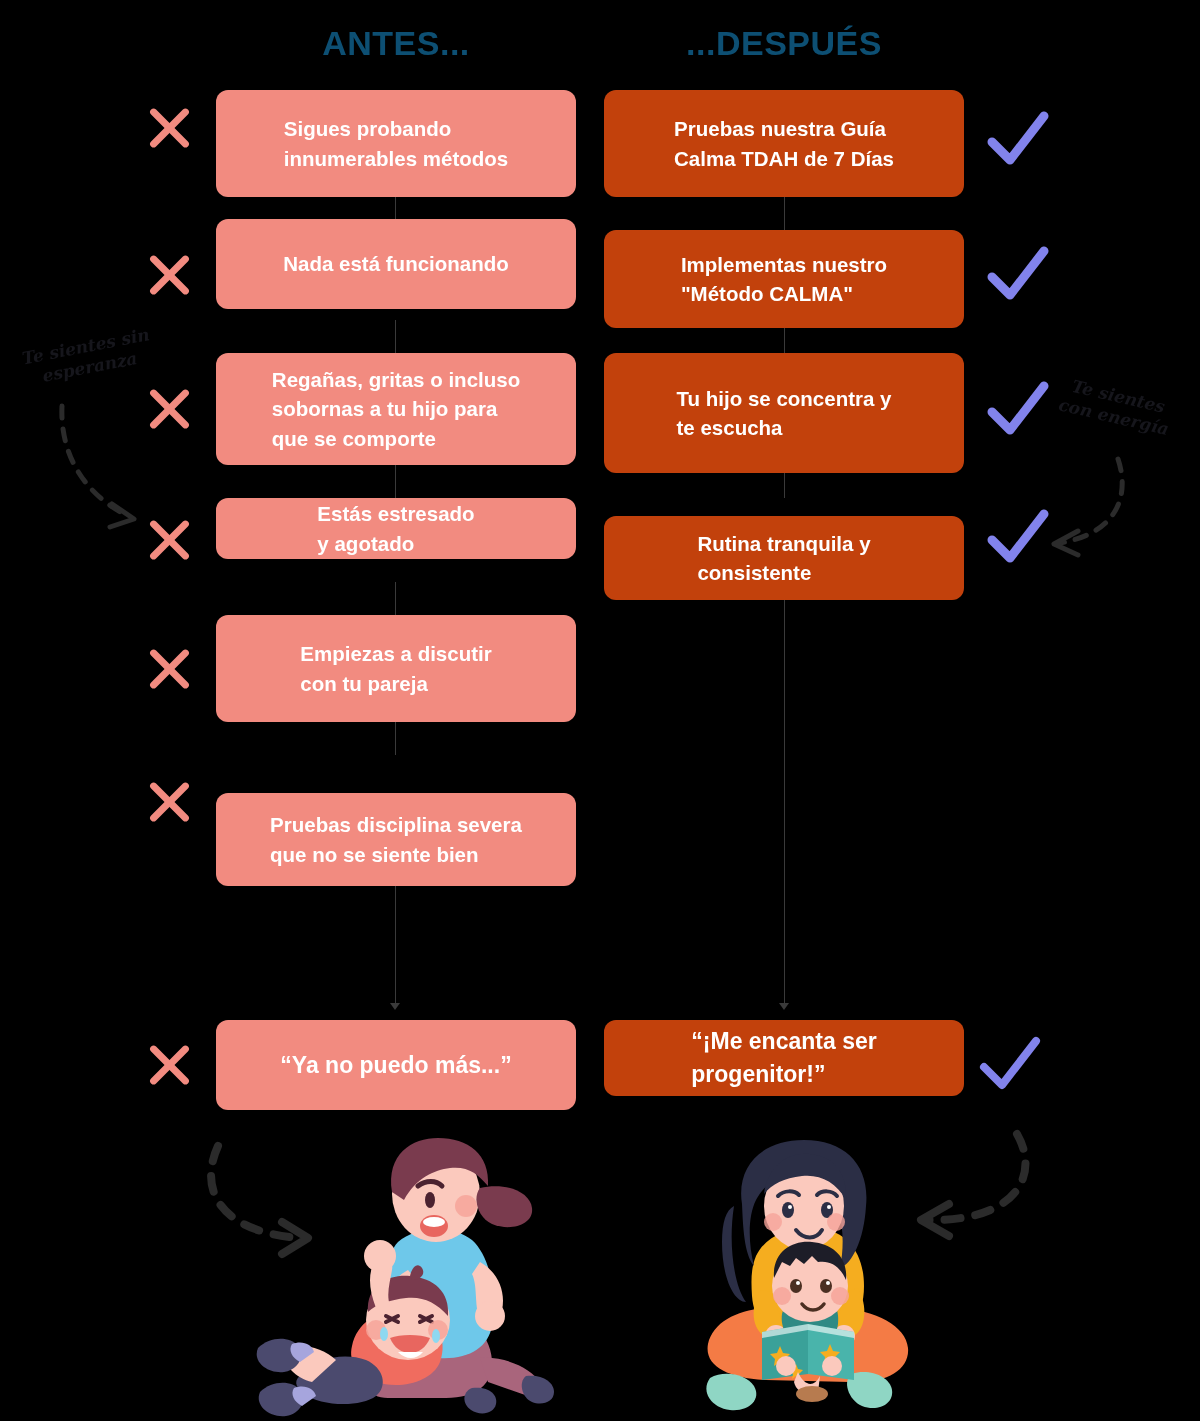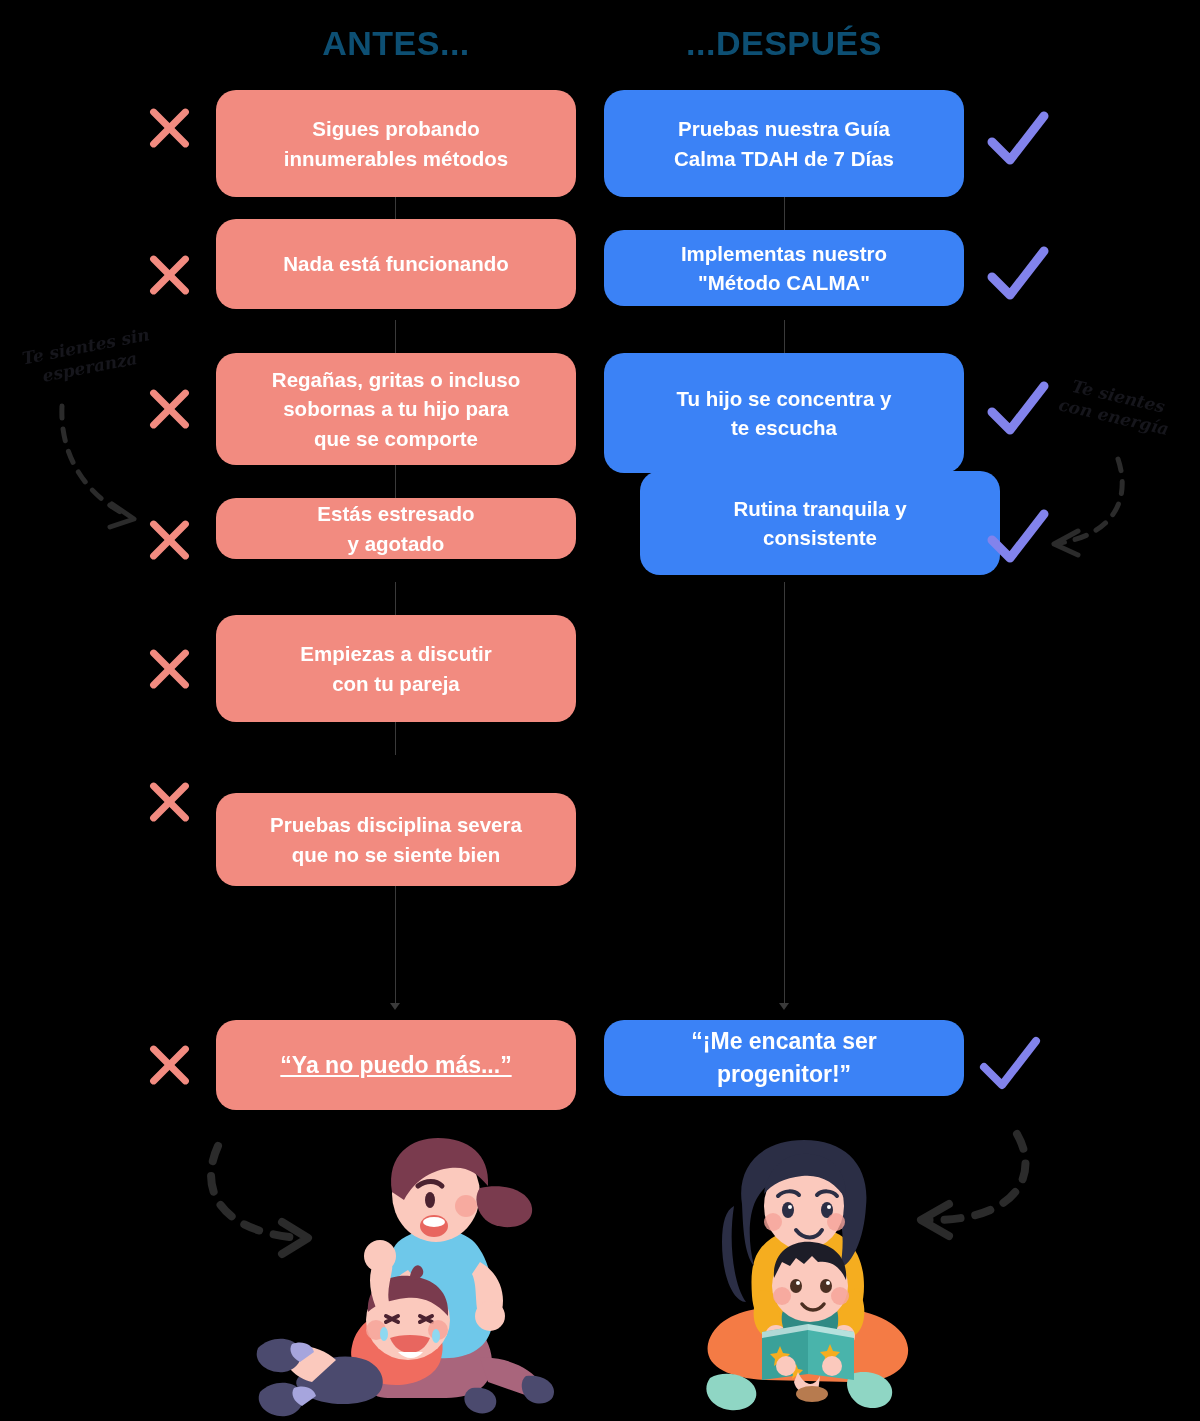--- a/index.html
+++ b/index.html
@@ -27,31 +27,30 @@
   }
   #header-antes   { left: 216px; top: 24px; width: 360px; text-align: center; }
   #header-despues { left: 604px; top: 24px; width: 360px; text-align: center; }
 
   
   .card {
     position: absolute;
     display: flex;
     align-items: center;
     justify-content: center;
-    text-align: center;
-    border-radius: 20px;
+    border-radius: 12px;
     color: #ffffff;
     font-size: 20.5px;
     font-weight: 700;
     line-height: 1.42;
     padding: 8px 18px;
     white-space: pre-line;
   }
   .card.before { background: #F28B80; }
-  .card.after  { background: #3b82f6; }
+  .card.after  { background: #c2410c; }
   .card.quote  { font-size: 23px; font-weight: 600; }
 
   .col-left  { left: 216px; width: 360px; }
   .col-right { left: 604px; width: 360px; }
 
   
   .connector {
     position: absolute;
     width: 1px;
     background: #3a3a3a;
@@ -138,29 +137,29 @@
   <div class="card before col-left" style="top:219px; height:90px;">Nada está funcionando</div>
   <div class="card before col-left" style="top:353px; height:112px;">Regañas, gritas o incluso
 sobornas a tu hijo para
 que se comporte</div>
   <div class="card before col-left" style="top:498px; height:61px;">Estás estresado
 y agotado</div>
   <div class="card before col-left" style="top:615px; height:107px;">Empiezas a discutir
 con tu pareja</div>
   <div class="card before col-left" style="top:793px; height:93px;">Pruebas disciplina severa
 que no se siente bien</div>
-  <div class="card before col-left quote" style="top:1020px; height:90px;text-decoration:underline;">“Ya no puedo más...”</div>
+  <div class="card before col-left quote" style="top:1020px; height:90px;">“Ya no puedo más...”</div>
 
   <div class="card after col-right" style="top:90px; height:107px;">Pruebas nuestra Guía
 Calma TDAH de 7 Días</div>
-  <div class="card after col-right" style="top:230px; height:76px;">Implementas nuestro
+  <div class="card after col-right" style="top:230px; height:98px;">Implementas nuestro
 "Método CALMA"</div>
   <div class="card after col-right" style="top:353px; height:120px;">Tu hijo se concentra y
 te escucha</div>
-  <div class="card after col-right" style="top:471px; height:104px;margin-left:36px;">Rutina tranquila y
+  <div class="card after col-right" style="top:516px; height:84px;">Rutina tranquila y
 consistente</div>
   <div class="card after col-right quote" style="top:1020px; height:76px;">“¡Me encanta ser
 progenitor!”</div>
 
   <div class="mark-x" style="left:141px; top:100px;"></div>
   <div class="mark-x" style="left:141px; top:247px;"></div>
   <div class="mark-x" style="left:141px; top:381px;"></div>
   <div class="mark-x" style="left:141px; top:512px;"></div>
   <div class="mark-x" style="left:141px; top:641px;"></div>
   <div class="mark-x" style="left:141px; top:774px;"></div>

